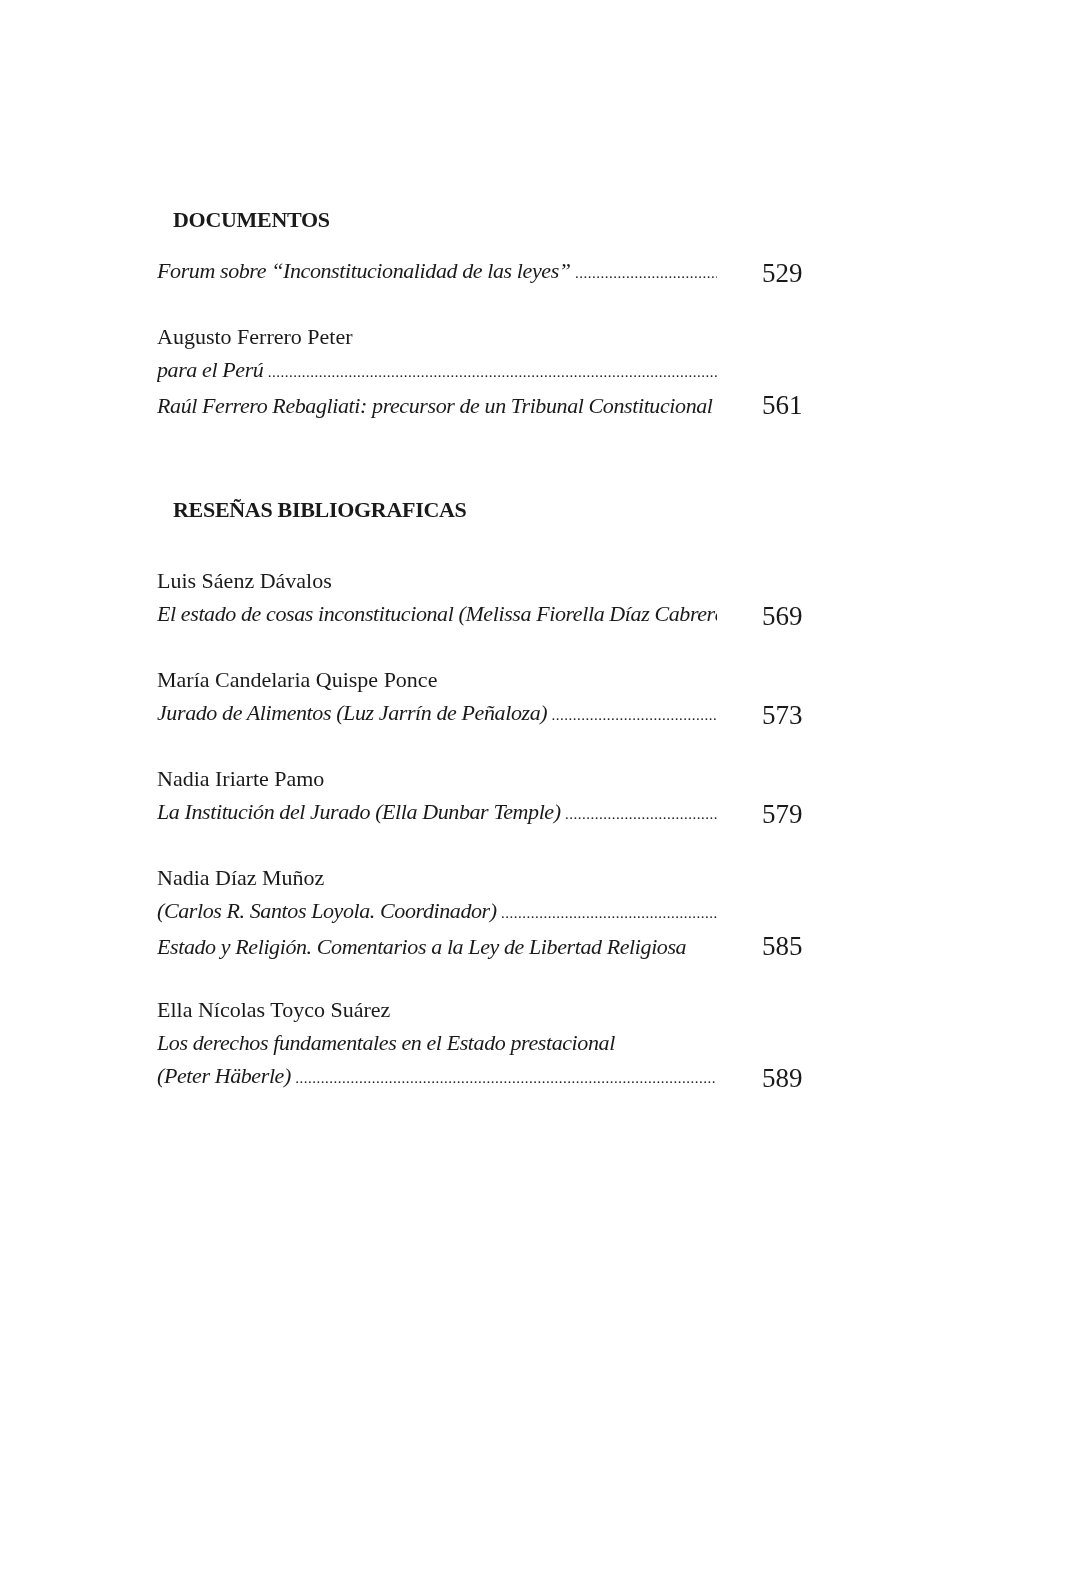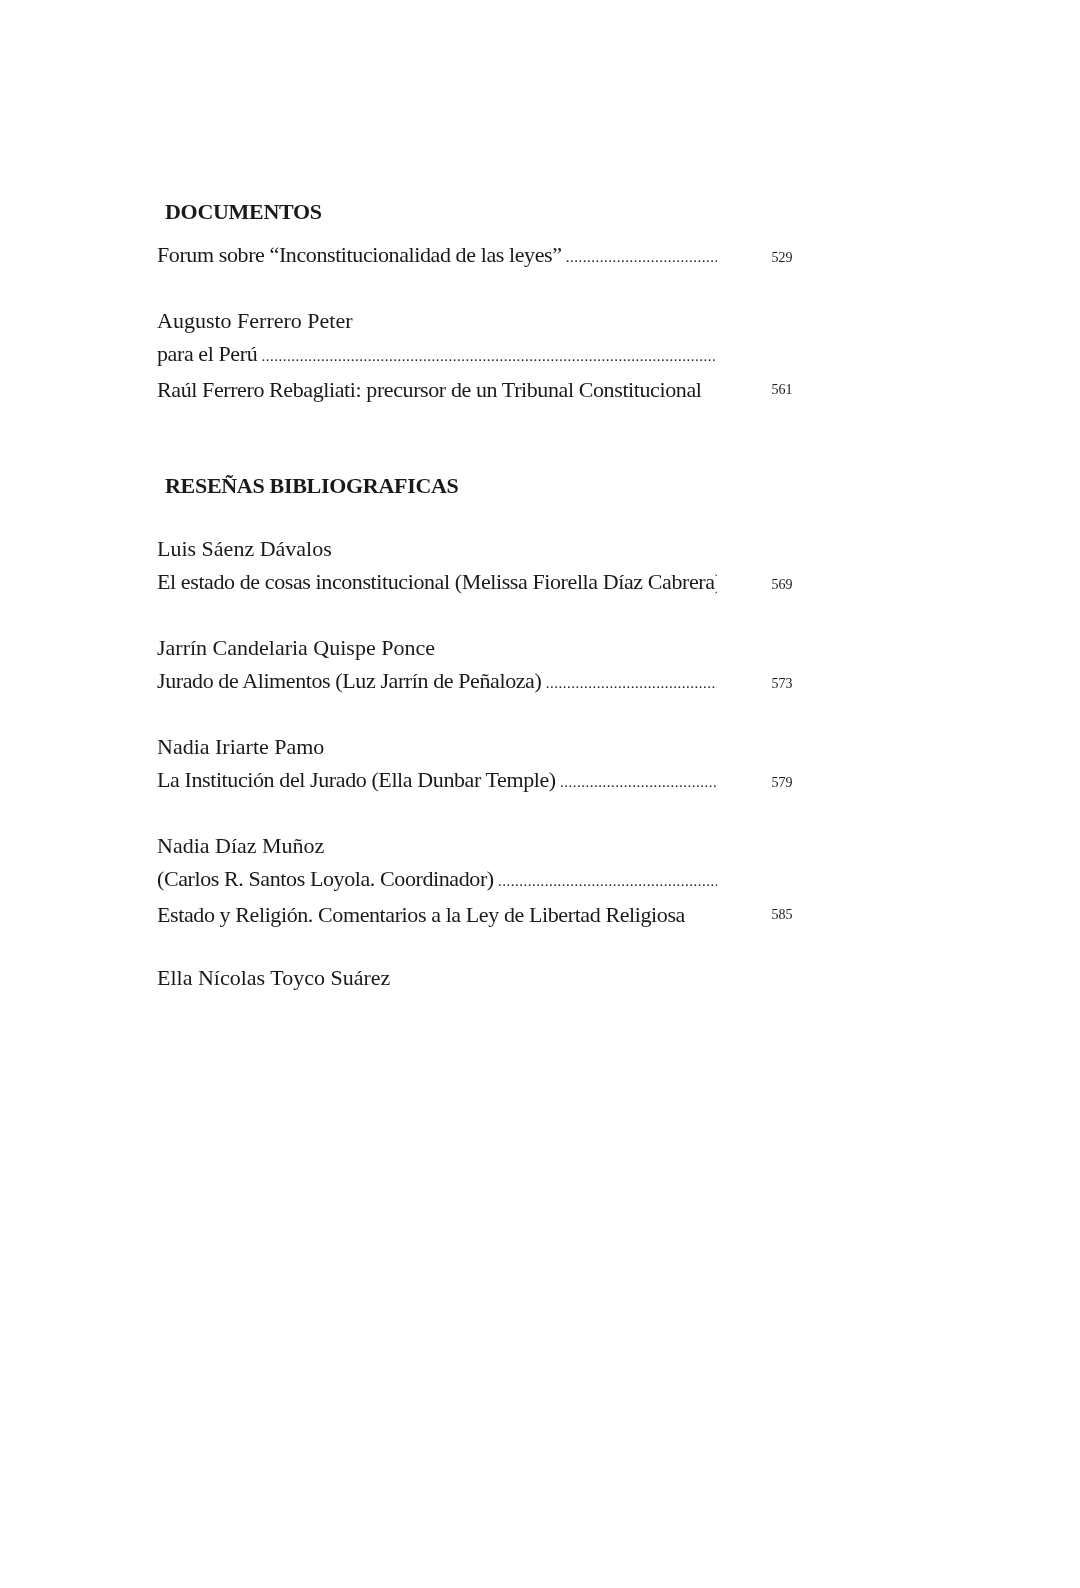--- a/index.html
+++ b/index.html
@@ -17,61 +17,62 @@
     .page {
       position: absolute;
       left: 157px;
       top: 186px;
       width: 645px;
     }
     .section-heading {
       font-weight: bold;
       font-size: 22px;
       letter-spacing: -0.3px;
-      margin: 8px;
+      margin: 16px;
       height: 36px;
       line-height: 36px;
     }
     .entry {
       margin: 0;
     }
     .author {
       font-size: 22px;
       line-height: 33px;
       height: 33px;
       white-space: nowrap;
     }
     .title-row {
       display: flex;
       align-items: baseline;
       font-size: 22px;
       line-height: 33px;
     }
     .title-text {
       width: 560px;
+      font-style: italic;
       letter-spacing: -0.4px;
       overflow: hidden;
       white-space: nowrap;
     }
     .title-line {
       display: block;
       white-space: nowrap;
       overflow: hidden;
     }
     .title-line.last::after {
       content: " ......................................................................................................................................................";
       letter-spacing: 0.5px;
       font-style: normal;
       font-size: 15px;
     }
     .page-num {
       margin-left: auto;
       width: 40px;
       text-align: center;
-      font-size: 14px;
+      font-size: 27px;
       font-style: normal;
       align-self: flex-end;
     }
     .gap-md { height: 30px; }
     .gap-lg { height: 54px; }
     .gap-after-head { height: 20px; }
   </style>
 </head>
 <body>
 
@@ -113,21 +114,21 @@
       <div class="title-text">
         <span class="title-line last">El estado de cosas inconstitucional (Melissa Fiorella Díaz Cabrera)</span>
       </div>
       <span class="page-num">569</span>
     </div>
   </div>
 
   <div class="gap-md"></div>
 
   <div class="entry">
-    <div class="author">Jarrín Candelaria Quispe Ponce</div>
+    <div class="author">María Candelaria Quispe Ponce</div>
     <div class="title-row">
       <div class="title-text">
         <span class="title-line last">Jurado de Alimentos (Luz Jarrín de Peñaloza)</span>
       </div>
       <span class="page-num">573</span>
     </div>
   </div>
 
   <div class="gap-md"></div>
 
@@ -151,15 +152,22 @@
         <span class="title-line">Estado y Religión. Comentarios a la Ley de Libertad Religiosa</span>
       </div>
       <span class="page-num">585</span>
     </div>
   </div>
 
   <div class="gap-md"></div>
 
   <div class="entry">
     <div class="author">Ella Nícolas Toyco Suárez</div>
+    <div class="title-row">
+      <div class="title-text">
+        <span class="title-line">Los derechos fundamentales en el Estado prestacional</span>
+        <span class="title-line last">(Peter Häberle)</span>
+      </div>
+      <span class="page-num">589</span>
+    </div>
   </div>
 
 </div>
 
 </body></html>

